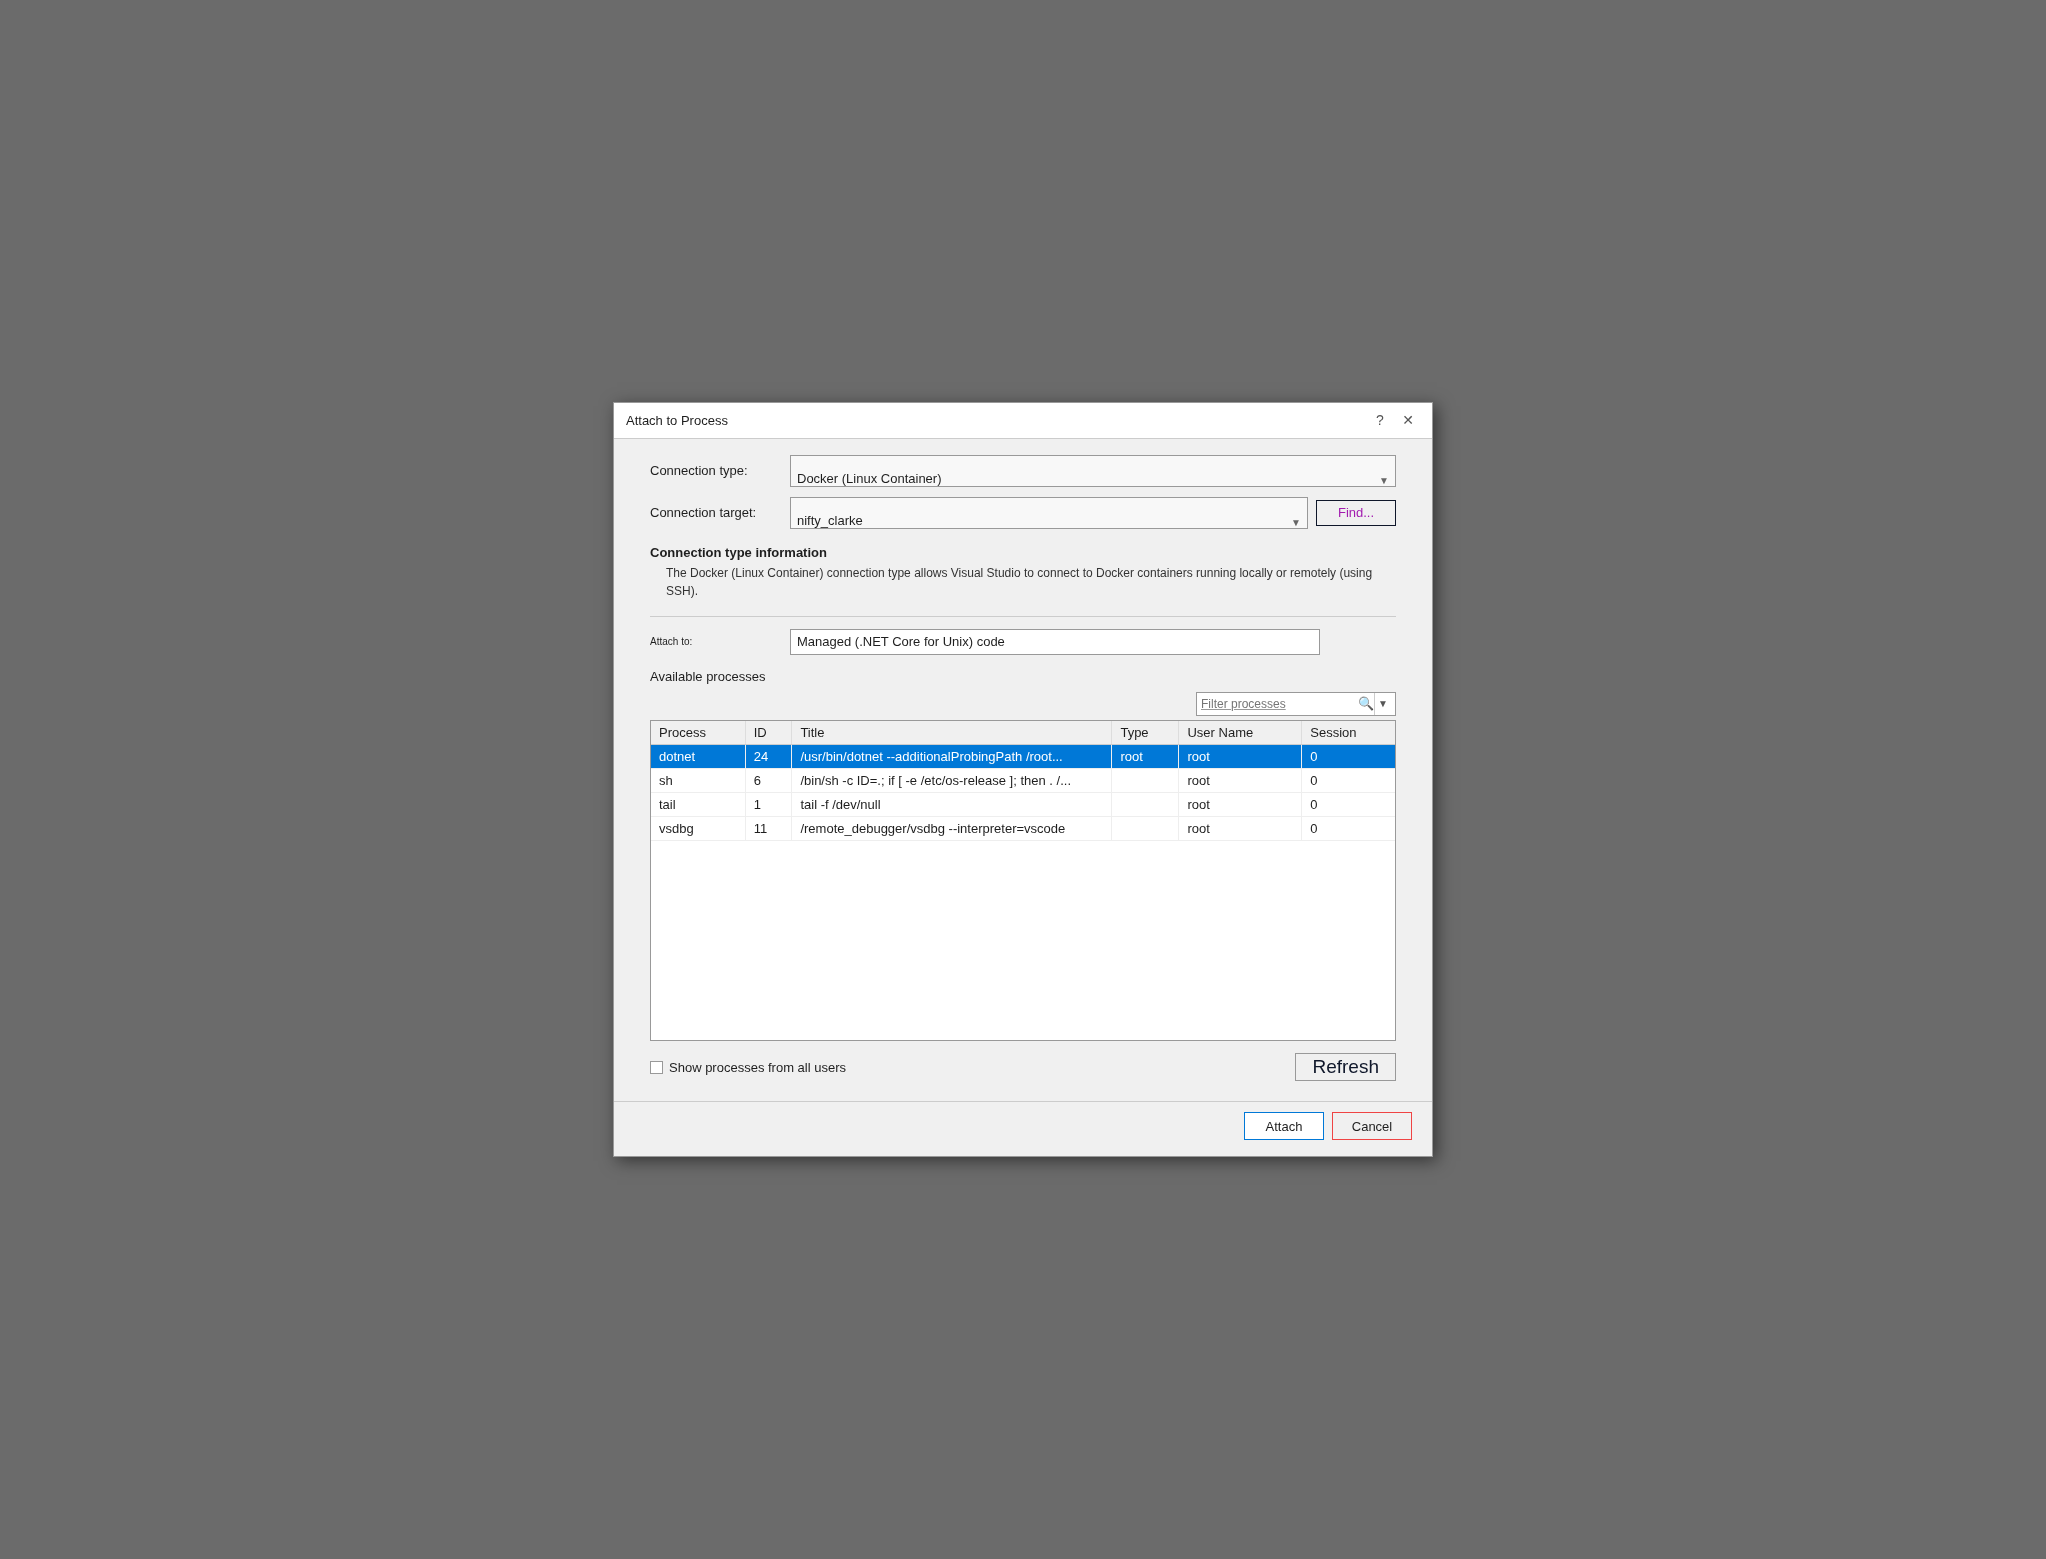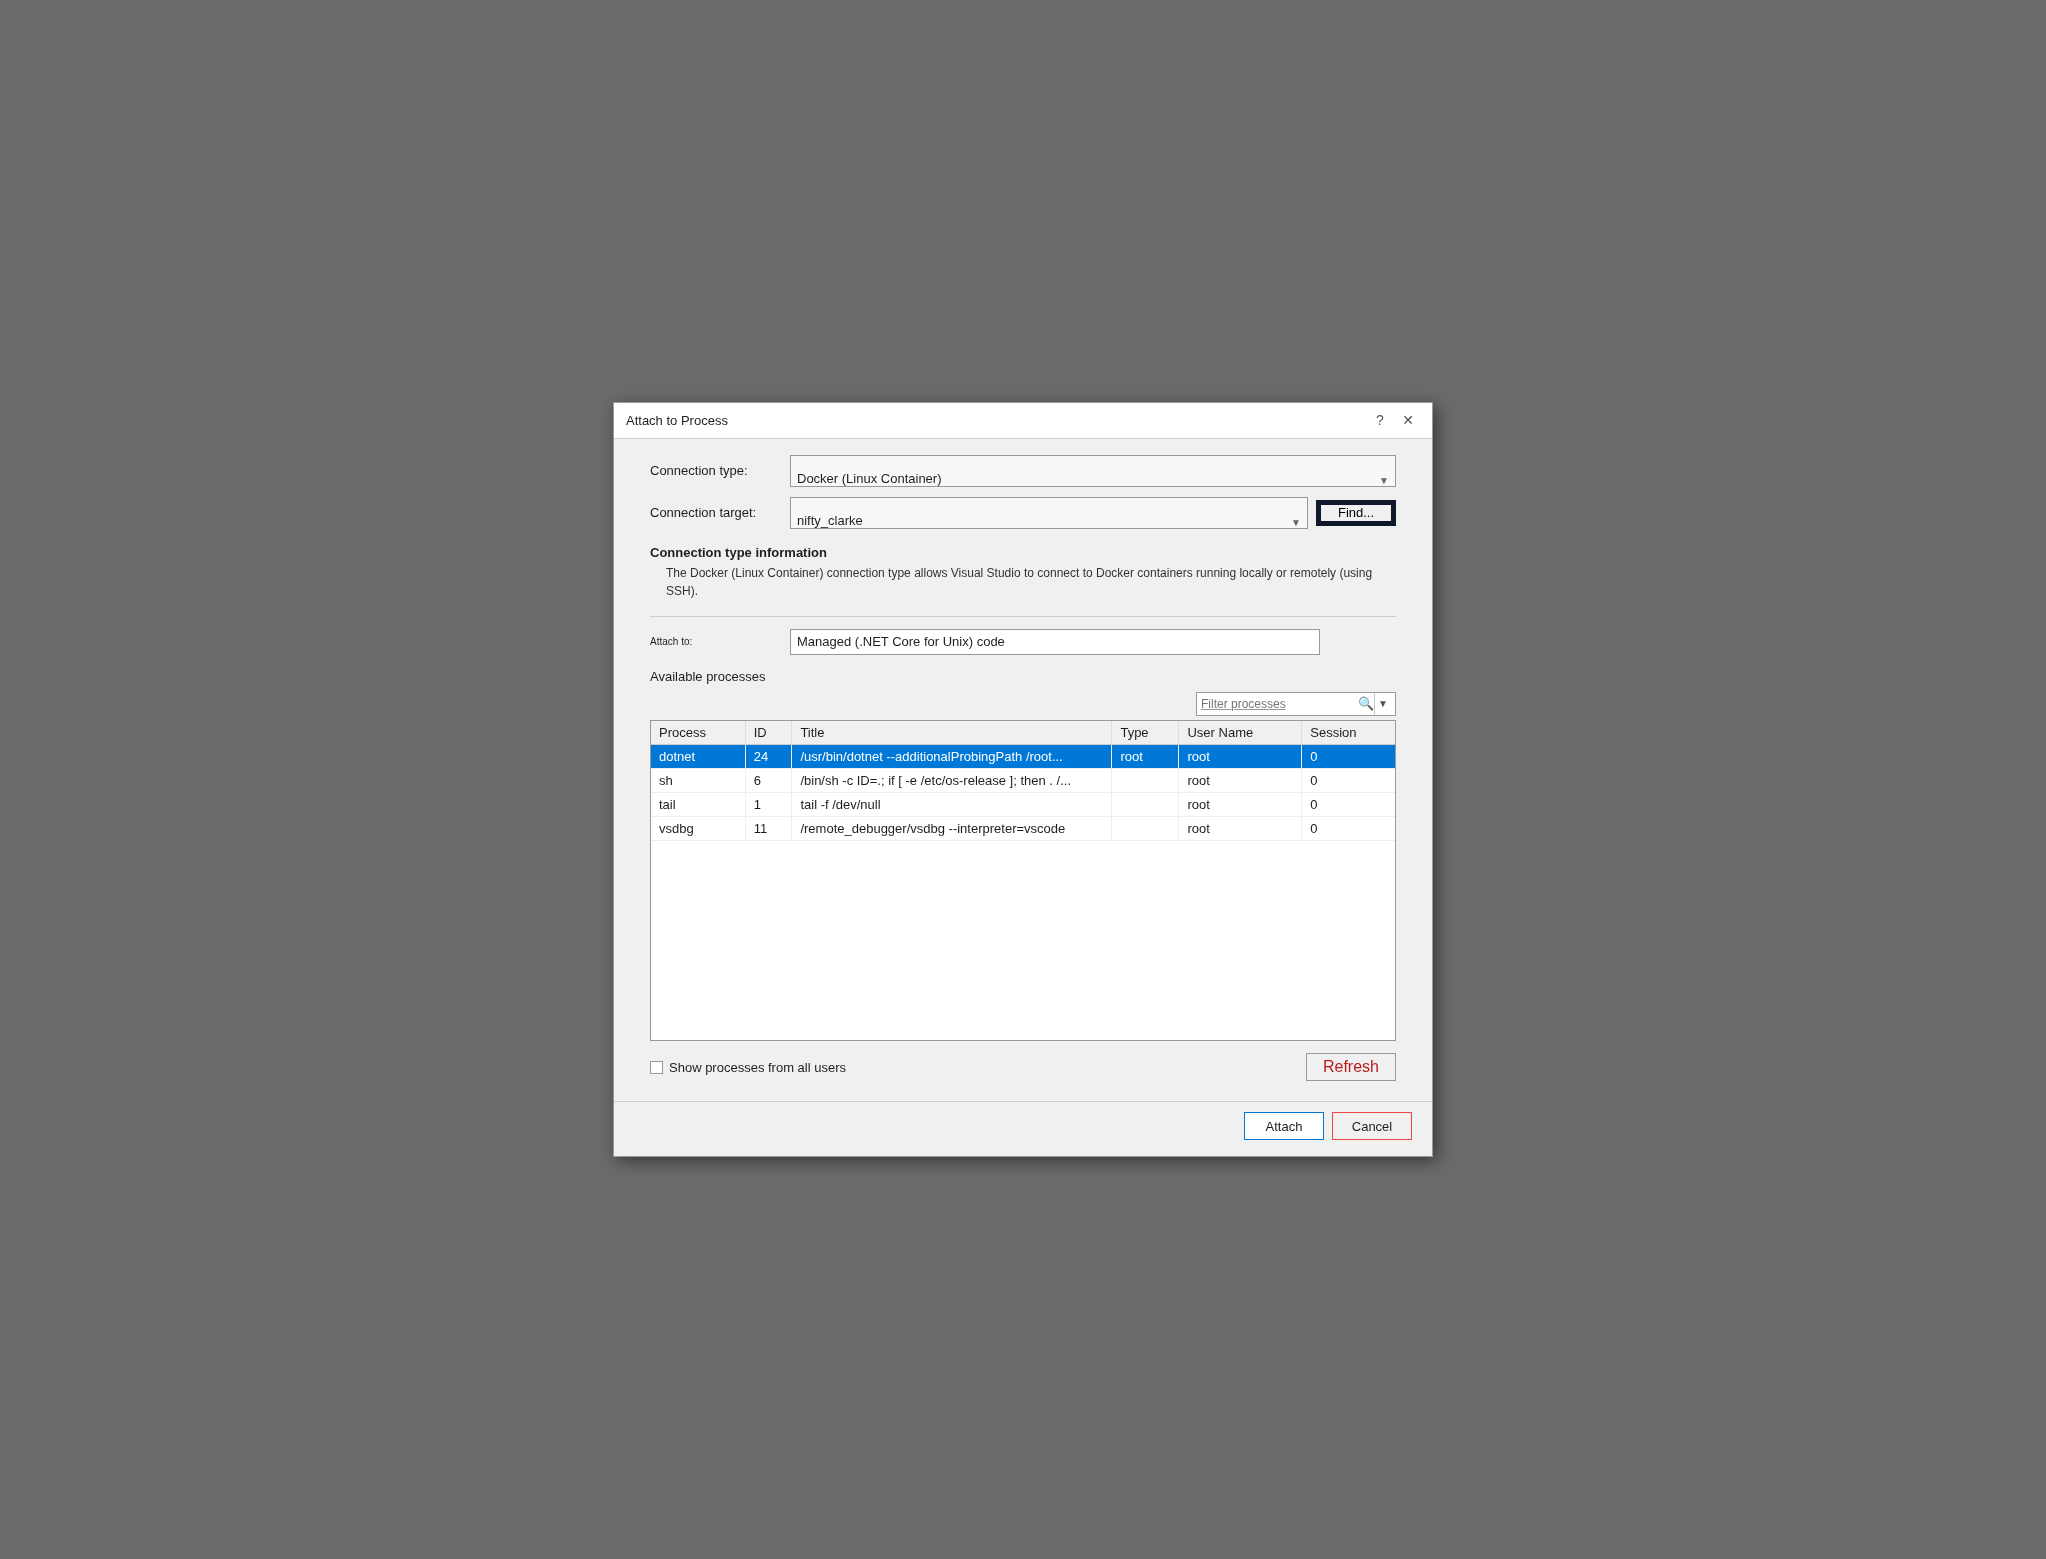--- a/index.html
+++ b/index.html
@@ -263,37 +263,37 @@
     }
     .btn-primary {
       background: #fff;
       border: 1px solid #0078d7;
       color: #1e1e1e;
     }
     .refresh-btn {
       height: 28px;
       min-width: 80px;
       padding: 0 16px;
-      font-size: 16px;
+      font-size: 19px;
       font-family: inherit;
       cursor: pointer;
       border: 1px solid #999;
       background: #f0f0f0;
-      color: #b91c1c;
+      color: #0f172a;
     }
     .find-btn {
       height: 26px;
       min-width: 80px;
       padding: 0 12px;
       font-size: 13px;
       font-family: inherit;
       cursor: pointer;
-      border: 5px solid #0f172a;
-      background: #f0f0f0;
-      color: #000000;
+      border: 1px solid #0f172a;
+      background: #f0f0f0;
+      color: #a21caf;
     }
   </style>
 </head>
 <body>
 
 <div class="dialog">
 
   <div class="title-bar">
     <span class="title-bar-left">Attach to Process</span>
     <div class="title-bar-right">

